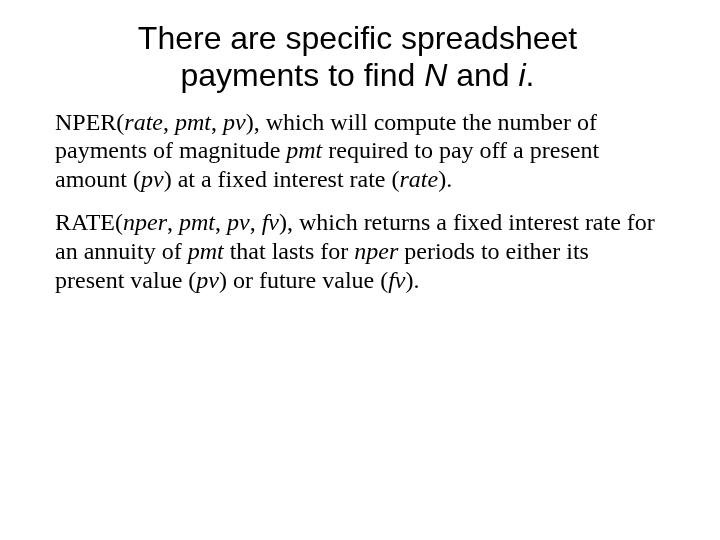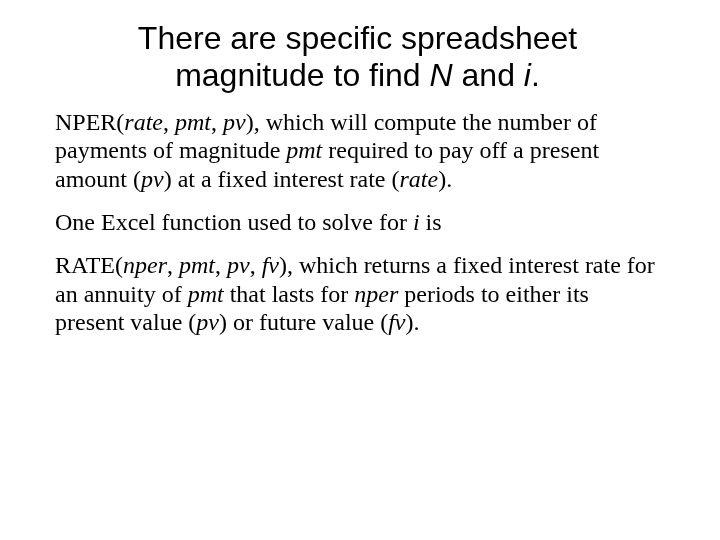--- a/index.html
+++ b/index.html
@@ -33,32 +33,29 @@
   }
   .body .ital { font-style: italic; }
 </style>
 </head>
 <body>
 
 <div class="slide">
 
   <h1 class="title">
     <span>There are specific spreadsheet</span><br>
-    <span>magnitude to find </span><span class="ital">N</span><span> and </span><span class="ital">i</span><span>.</span>
+    <span>payments to find </span><span class="ital">N</span><span> and </span><span class="ital">i</span><span>.</span>
   </h1>
 
   <div class="body">
 
 
     <p>
       <span>NPER(</span><span class="ital">rate</span><span>, </span><span class="ital">pmt</span><span>, </span><span class="ital">pv</span><span>), which will compute the number of payments of magnitude </span><span class="ital">pmt</span><span> required to pay off a present amount (</span><span class="ital">pv</span><span>) at a fixed interest rate (</span><span class="ital">rate</span><span>).</span>
     </p>
 
-    <p>
-      <span>One Excel function used to solve for </span><span class="ital">i</span><span> is</span>
-    </p>
 
     <p>
       <span>RATE(</span><span class="ital">nper</span><span>, </span><span class="ital">pmt</span><span>, </span><span class="ital">pv</span><span>, </span><span class="ital">fv</span><span>), which returns a fixed interest rate for an annuity of </span><span class="ital">pmt</span><span> that lasts for </span><span class="ital">nper</span><span> periods to either its present value (</span><span class="ital">pv</span><span>) or future value (</span><span class="ital">fv</span><span>).</span>
     </p>
 
   </div>
 </div>
 
 </body></html>

